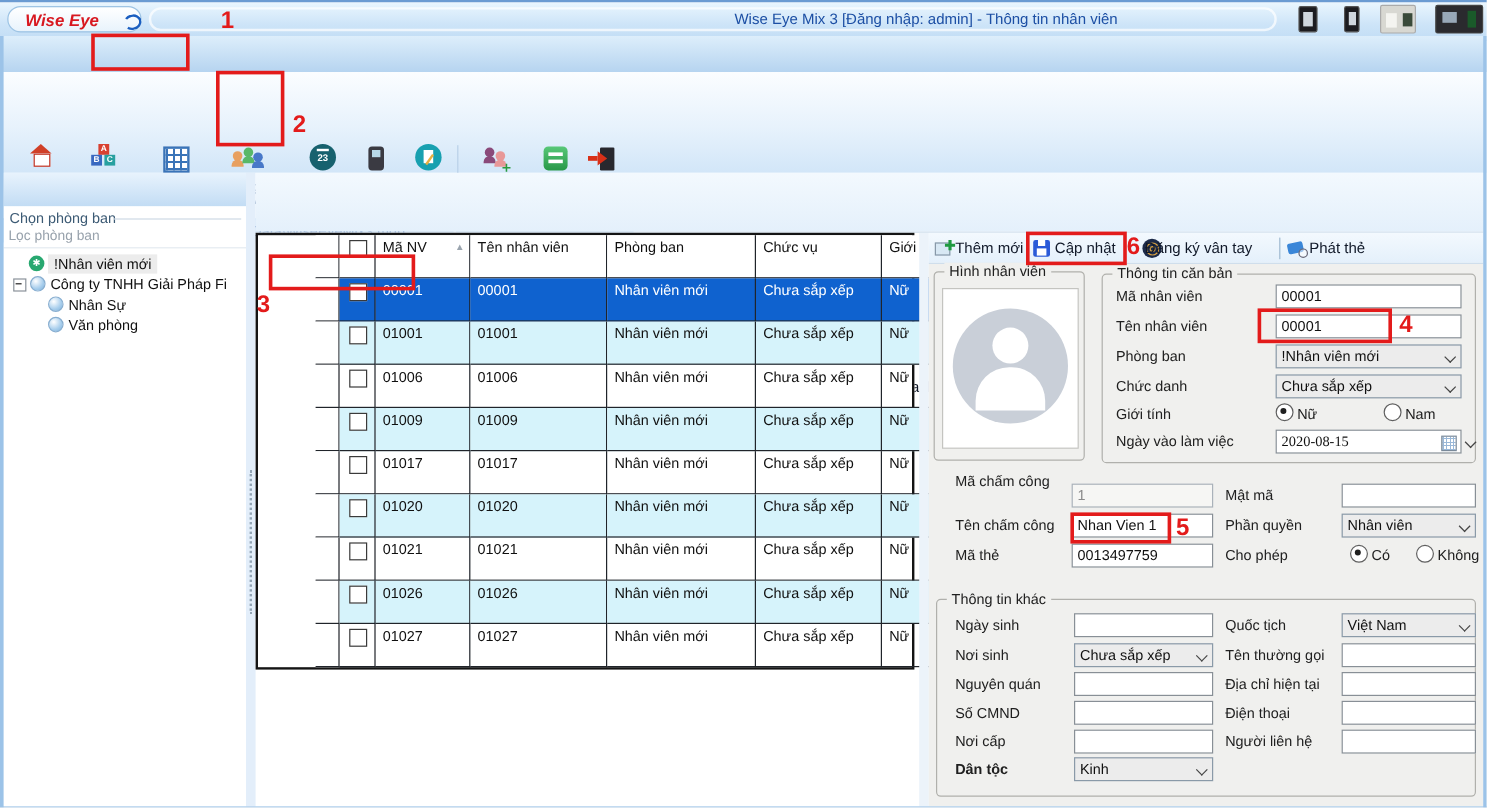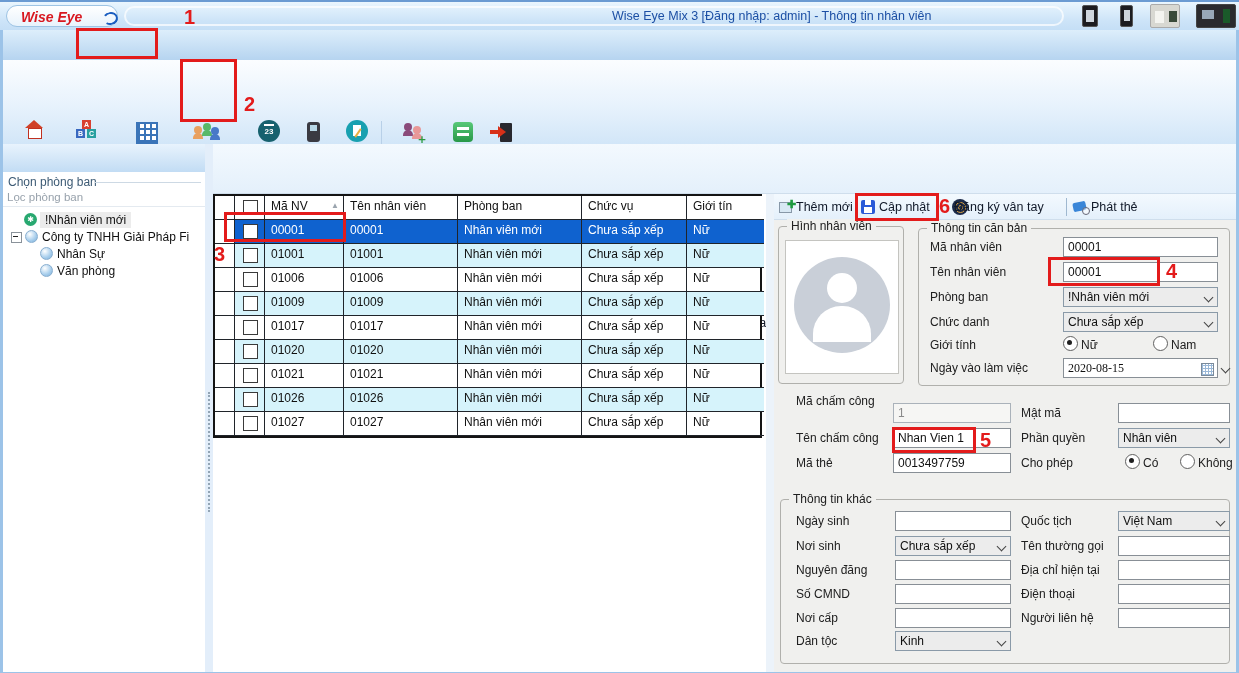--- a/index.html
+++ b/index.html
@@ -121,21 +121,21 @@
   .mini-floppy b{position:absolute;left:3px;top:7px;width:8px;height:6px;background:#fff;}
   .mini-fp{width:16px;height:16px;border-radius:50%;background:#1c2a48;}
   .mini-fp i{position:absolute;left:3px;top:3px;width:9px;height:9px;border:1px solid #d8a040;border-radius:50%;}
   .mini-fp b{position:absolute;left:6px;top:6px;width:3px;height:3px;border:1px solid #d8a040;border-radius:50%;}
   .mini-card{width:16px;height:13px;}
   .mini-card i{position:absolute;left:0;top:1px;width:13px;height:9px;background:#3a86d8;border-radius:2px;transform:rotate(-12deg);}
   .mini-card b{position:absolute;left:9px;top:6px;width:6px;height:6px;border:1px solid #667;border-radius:50%;background:rgba(255,255,255,.5);}
 
   
   .grid{left:213px;top:192px;width:549px;border:2px solid #141414;background:#fff;}
-  .grow{display:grid;grid-template-columns:20px 30px 79px 114px 124px 105px 77px;height:24px;}
+  .grow{display:grid;grid-template-columns:20px 30px 79px 114px 124px 105px 77px;height:36px;padding-left:48px;}
   .gc{border-right:1px solid #20242a;border-bottom:1px solid #20242a;padding:3px 0 0 6px;overflow:hidden;white-space:nowrap;}
   .gc:last-child{border-right:none;}
   .ghead .gc{background:#fff;}
   .ind{background:#fff !important;color:#000;padding-left:5px;font-size:10px;}
   .cbc{padding:0;position:relative;}
   .cbx{position:absolute;left:8px;top:4px;width:13px;height:13px;background:#fff;border:1px solid #3a3a3a;}
   .sel .gc{background:#0f62cf;color:#fff;}
   .alt .gc{background:#d6f3fb;}
   .sortarrow{float:right;margin-right:4px;color:#9aa4ae;font-size:8px;line-height:14px;}
 
@@ -522,27 +522,27 @@
   <span class="rad" style="left:1180px;top:452px;"></span>
   <span class="radlab" style="left:1198px;top:454px;">Không</span>
 
   <div class="abs gbox" style="left:780px;top:497px;width:450px;height:165px;">
     <span class="gbox-title">Thông tin khác</span>
   </div>
   <span class="abs flabel" style="left:796px;top:512px;">Ngày sinh</span>
   <div class="abs finput" style="left:895px;top:509px;width:116px;"></div>
   <span class="abs flabel" style="left:796px;top:537px;">Nơi sinh</span>
   <div class="abs combo" style="left:895px;top:534px;width:116px;"><span>Chưa sắp xếp</span><i class="chev"></i></div>
-  <span class="abs flabel" style="left:796px;top:561px;">Nguyên đăng</span>
+  <span class="abs flabel" style="left:796px;top:561px;">Nguyên quán</span>
   <div class="abs finput" style="left:895px;top:558px;width:116px;"></div>
   <span class="abs flabel" style="left:796px;top:585px;">Số CMND</span>
   <div class="abs finput" style="left:895px;top:582px;width:116px;"></div>
   <span class="abs flabel" style="left:796px;top:609px;">Nơi cấp</span>
   <div class="abs finput" style="left:895px;top:606px;width:116px;"></div>
-  <span class="abs flabel" style="left:796px;top:632px;">Dân tộc</span>
+  <span class="abs flabel" style="left:796px;top:632px;font-weight:bold;">Dân tộc</span>
   <div class="abs combo" style="left:895px;top:629px;width:116px;"><span>Kinh</span><i class="chev"></i></div>
   <span class="abs flabel" style="left:1021px;top:512px;">Quốc tịch</span>
   <div class="abs combo" style="left:1118px;top:509px;width:112px;"><span>Việt Nam</span><i class="chev"></i></div>
   <span class="abs flabel" style="left:1021px;top:537px;">Tên thường gọi</span>
   <div class="abs finput" style="left:1118px;top:534px;width:112px;"></div>
   <span class="abs flabel" style="left:1021px;top:561px;">Địa chỉ hiện tại</span>
   <div class="abs finput" style="left:1118px;top:558px;width:112px;"></div>
   <span class="abs flabel" style="left:1021px;top:585px;">Điện thoại</span>
   <div class="abs finput" style="left:1118px;top:582px;width:112px;"></div>
   <span class="abs flabel" style="left:1021px;top:609px;">Người liên hệ</span>

